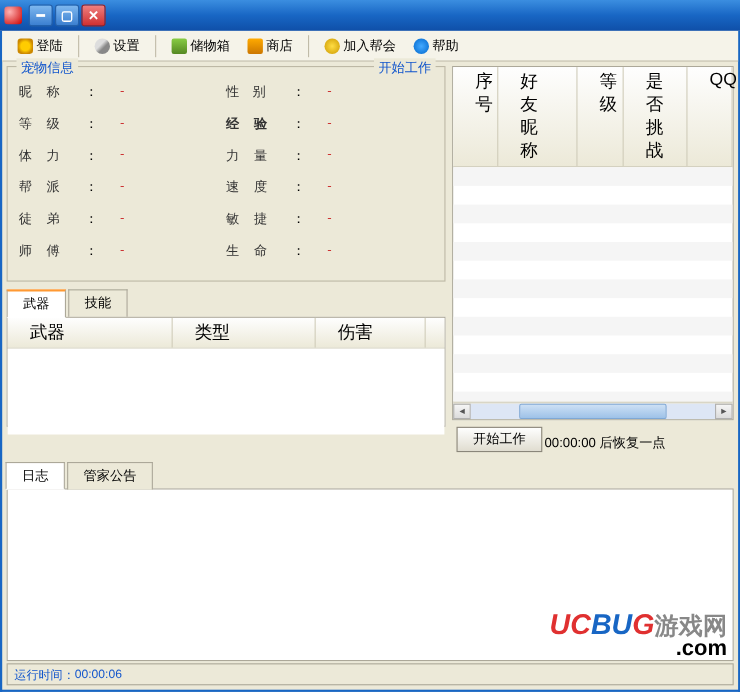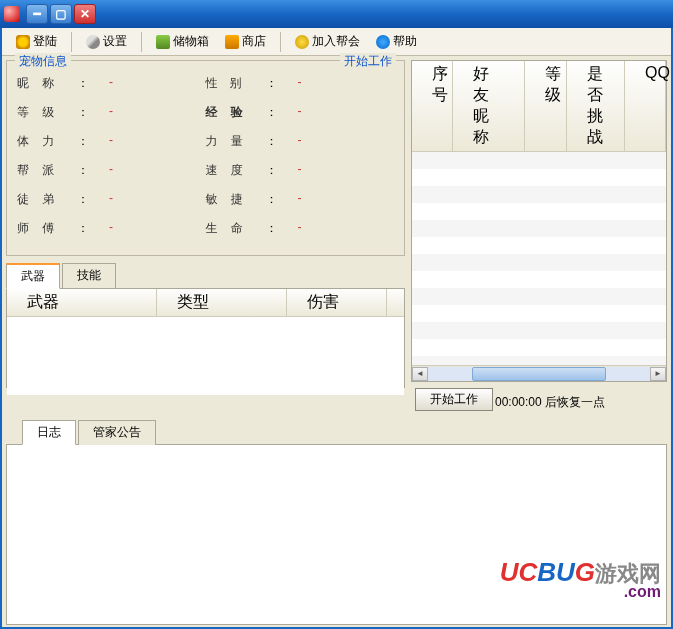--- a/index.html
+++ b/index.html
@@ -76,31 +76,31 @@
 .hscroll { height: 16px; background: #e8e6da; border-top: 1px solid #d0ccba; display: flex; align-items: center; }
 .hs-btn { width: 16px; height: 14px; background: linear-gradient(#f5f5f5,#dcdcdc); border: 1px solid #b0b0b0; display:flex; align-items:center; justify-content:center; font-size:8px; color:#555; cursor:pointer;}
 .hs-track { flex:1; height:14px; background:#dde6f5; position:relative; }
 .hs-thumb { position:absolute; left:20%; width:60%; top:0; bottom:0; background:linear-gradient(#cde0f5,#9ec2e8); border:1px solid #7fa8d5; border-radius:2px; }
 
 
 .action-row { display:flex; align-items:flex-end; padding:4px 6px; gap:2px; }
 .btn { padding:2px 14px; background:linear-gradient(#fefefe,#e0ddd0); border:1px solid #8a867a; cursor:pointer; font-size:12px; }
 
 
-.log-tabs { display:flex; margin: 2px 4px 0 20px; }
+.log-tabs { display:flex; margin: 2px 4px 0 3px; }
 .log-wrap { border:1px solid #aca899; background:#fff; margin:0 4px 2px 4px; flex:1; }
 
 
 .statusbar { height:20px; border:1px solid #aca899; margin:0 4px 4px 4px; background:#ece9d8; display:flex; align-items:center; padding:0 6px; font-size:11px; color:#1155cc; }
 
 
 .watermark { position:absolute; right:12px; bottom:28px; font-size:26px; font-weight:bold; font-style:italic; color:#888; pointer-events:none; }
 .watermark .u{color:#e03030;} .watermark .c{color:#e03030;} .watermark .b{color:#1866c4;} .watermark .ug{color:#1866c4;} .watermark .g{color:#e03030;}
 .watermark .cn { font-size:22px; color:#888; font-style:normal; font-family:"Microsoft YaHei"; }
-.watermark .com { display:block; text-align:right; font-size:16px; color:#701a75; font-style:normal; margin-top:-6px; }
+.watermark .com { display:block; text-align:right; font-size:20px; color:#000000; font-style:normal; margin-top:-6px; }
 
 .bottom-section { display:flex; flex-direction:column; height:210px; }
 </style>
 </head>
 <body>
 
 <div class="titlebar">
   <div class="app-icon"></div>
   <div class="win-buttons">
     <div class="win-btn win-min">━</div>
@@ -286,20 +286,24 @@
       </div>
     </div>
   </div>
 
   <div class="bottom-section">
     <div class="tabs log-tabs">
       <div class="tab active">日志</div>
       <div class="tab">管家公告</div>
     </div>
     <div class="log-wrap"></div>
+    <div class="statusbar">
+      <span>运行时间：</span>
+      <span>00:00:06</span>
+    </div>
   </div>
 
 </div>
 
 <div class="watermark">
   <span class="u">U</span><span class="c">C</span><span class="b">B</span><span class="ug">U</span><span class="g">G</span><span class="cn">游戏网</span>
   <span class="com">.com</span>
 </div>
 
 </body></html>

